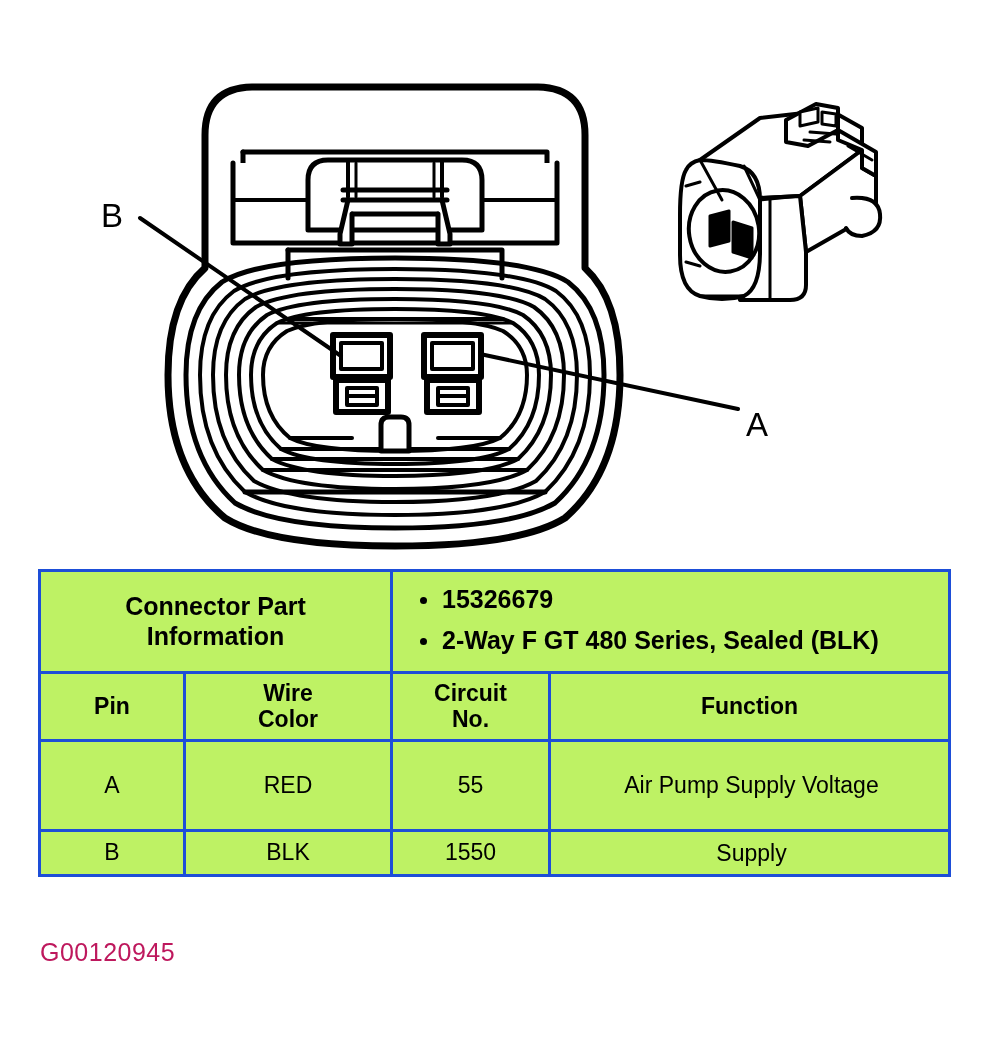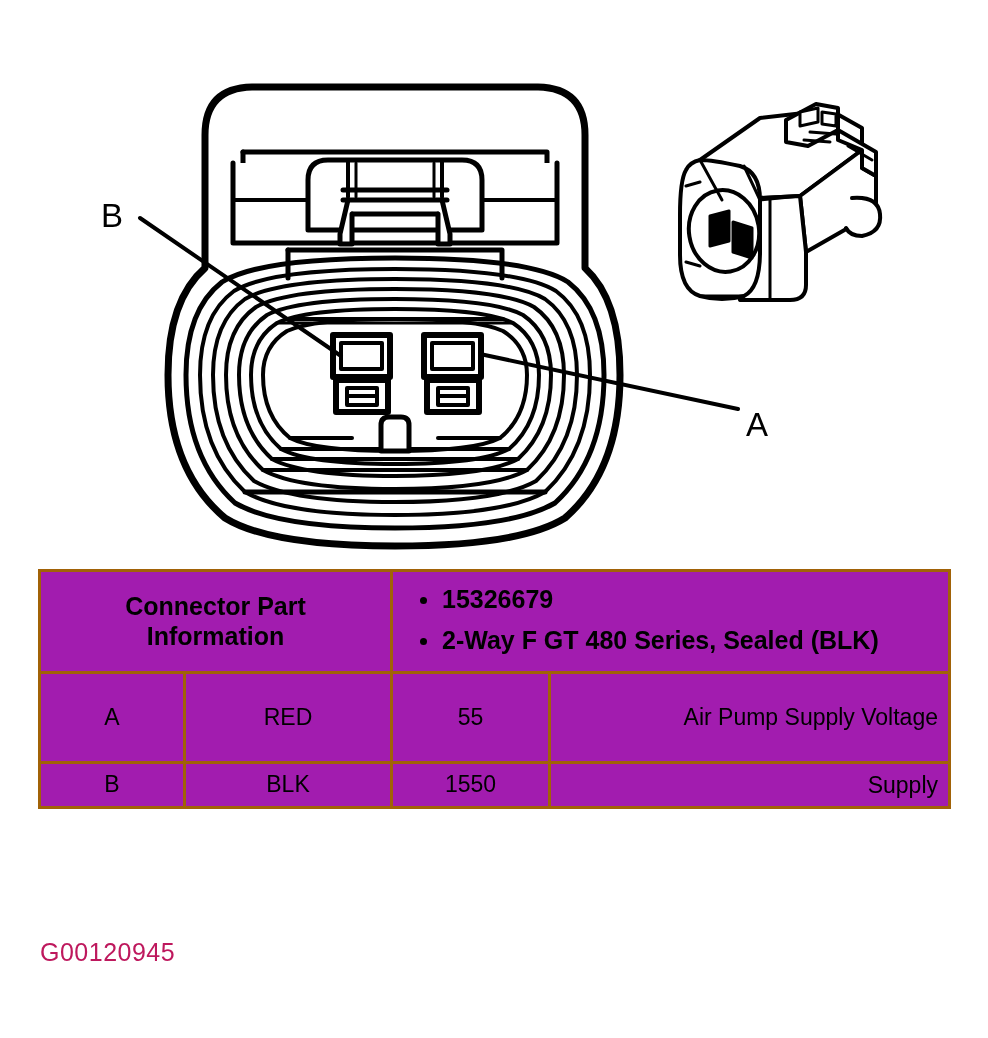--- a/index.html
+++ b/index.html
@@ -40,24 +40,24 @@
   
   #connector-table {
     position: absolute;
     left: 38px;
     top: 569px;
     width: 910px;
     border-collapse: collapse;
     table-layout: fixed;
   }
   #connector-table td {
-    border: 3px solid #a16207;
+    border: 3px solid #1d4ed8;
     padding: 0;
     vertical-align: middle;
-    background: #a21caf;
+    background: #bef264;
     margin-top: 10px;
   }
 
   .cell-pad {
     padding: 6px 10px;
   }
 
   .hdr-bold {
     font-weight: bold;
     font-size: 25px;
@@ -83,21 +83,21 @@
   .cell-val {
     font-weight: normal;
     font-size: 23px;
     text-align: center;
     line-height: 1.2;
   }
 
   .cell-val-left {
     font-weight: normal;
     font-size: 23px;
-    text-align: right;
+    text-align: center;
     line-height: 1.25;
     padding-left: 14px;
   }
 
   ul.part-list {
     list-style: none;
     margin: 0;
     padding: 0;
   }
   ul.part-list li {
@@ -295,20 +295,44 @@
               </li>
               <li>
                 <span class="bullet-dot"></span>
                 <span>2-Way F GT 480 Series, Sealed (BLK)</span>
               </li>
             </ul>
           </div>
         </td>
       </tr>
 
+      <tr>
+        <td>
+          <div class="cell-pad col-hdr">
+            <div>Pin</div>
+          </div>
+        </td>
+        <td>
+          <div class="cell-pad col-hdr">
+            <div>Wire</div>
+            <div>Color</div>
+          </div>
+        </td>
+        <td>
+          <div class="cell-pad col-hdr">
+            <div>Circuit</div>
+            <div>No.</div>
+          </div>
+        </td>
+        <td>
+          <div class="cell-pad col-hdr">
+            <div>Function</div>
+          </div>
+        </td>
+      </tr>
 
       <tr style="height:90px;">
         <td>
           <div class="cell-pad cell-val">A</div>
         </td>
         <td>
           <div class="cell-pad cell-val">RED</div>
         </td>
         <td>
           <div class="cell-pad cell-val">55</div>

